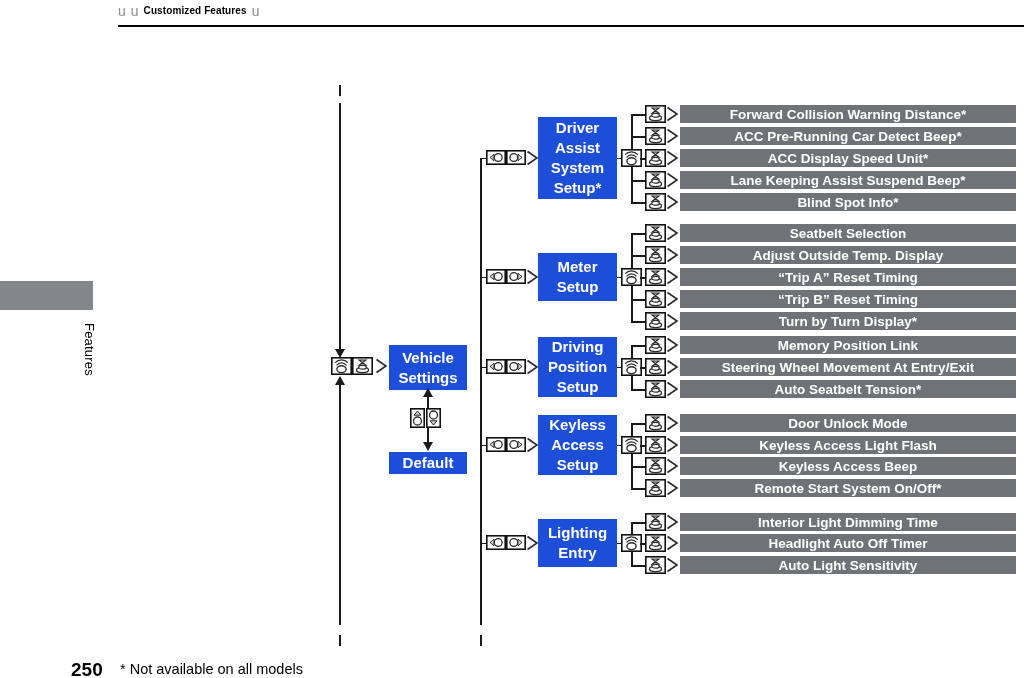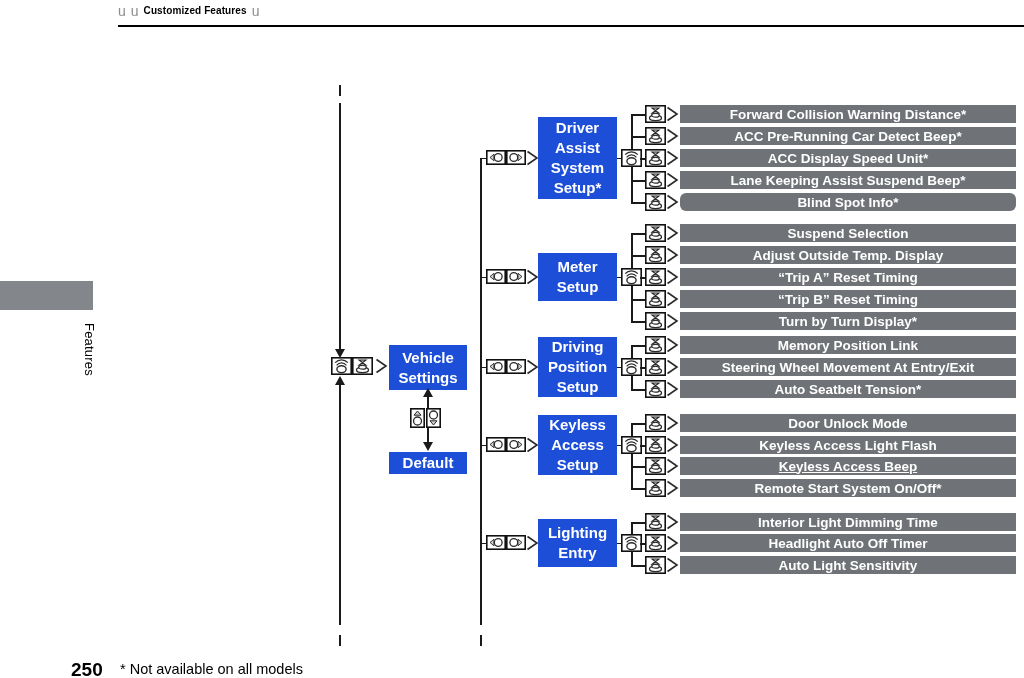--- a/index.html
+++ b/index.html
@@ -186,21 +186,21 @@
     <div class="hline" style="left:631px;top:202px;width:15px;"></div>
     <svg class="ico" style="left:645px;top:193px;" width="21" height="18" viewBox="0 0 21 18">
         <rect x="0.8" y="0.8" width="19.4" height="16.4" fill="#ffffff" stroke="#111" stroke-width="1.6"></rect>
         <ellipse cx="10.5" cy="13" rx="6" ry="2.6" fill="#ffffff" stroke="#2a2a2a" stroke-width="1.3"></ellipse>
         <ellipse cx="10.5" cy="10.2" rx="3.8" ry="1.9" fill="#ffffff" stroke="#2a2a2a" stroke-width="1.3"></ellipse>
         <path d="M7 3 L14 3 L7 8.2 L14 8.2 Z" fill="#cfcfcf" stroke="#2a2a2a" stroke-width="1.1"></path>
       </svg>
     <svg class="arw" style="left:666px;top:194px;" width="13" height="16" viewBox="0 0 13 16">
         <path d="M1.5 1.5 L11 8 L1.5 14.5" fill="none" stroke="#2a2a2a" stroke-width="1.6"></path>
       </svg>
-    <div class="bar" style="left:680px;top:193px;width:336px;height:18px;border-radius:6px;">Blind Spot Info*</div>
+    <div class="bar" style="left:680px;top:193px;width:336px;height:18px;">Blind Spot Info*</div>
 
     <div class="hline" style="left:481px;top:276.5px;width:6px;"></div>
     <svg class="ico" style="left:486px;top:269px;" width="20" height="15" viewBox="0 0 20 15">
         <rect x="0.8" y="0.8" width="18.4" height="13.4" fill="#ffffff" stroke="#111" stroke-width="1.6"></rect>
         <path d="M4 7.5 L8 4.2 L8 10.8 Z" fill="#cfcfcf" stroke="#2a2a2a" stroke-width="0.9"></path>
         <circle cx="12.2" cy="7.5" r="3.9" fill="#ffffff" stroke="#2a2a2a" stroke-width="1.3"></circle>
       </svg>
     <svg class="ico" style="left:506px;top:269px;" width="20" height="15" viewBox="0 0 20 15">
         <rect x="0.8" y="0.8" width="18.4" height="13.4" fill="#ffffff" stroke="#111" stroke-width="1.6"></rect>
         <circle cx="7.8" cy="7.5" r="3.9" fill="#ffffff" stroke="#2a2a2a" stroke-width="1.3"></circle>
@@ -222,21 +222,21 @@
     <div class="hline" style="left:631px;top:233px;width:15px;"></div>
     <svg class="ico" style="left:645px;top:224px;" width="21" height="18" viewBox="0 0 21 18">
         <rect x="0.8" y="0.8" width="19.4" height="16.4" fill="#ffffff" stroke="#111" stroke-width="1.6"></rect>
         <ellipse cx="10.5" cy="13" rx="6" ry="2.6" fill="#ffffff" stroke="#2a2a2a" stroke-width="1.3"></ellipse>
         <ellipse cx="10.5" cy="10.2" rx="3.8" ry="1.9" fill="#ffffff" stroke="#2a2a2a" stroke-width="1.3"></ellipse>
         <path d="M7 3 L14 3 L7 8.2 L14 8.2 Z" fill="#cfcfcf" stroke="#2a2a2a" stroke-width="1.1"></path>
       </svg>
     <svg class="arw" style="left:666px;top:225px;" width="13" height="16" viewBox="0 0 13 16">
         <path d="M1.5 1.5 L11 8 L1.5 14.5" fill="none" stroke="#2a2a2a" stroke-width="1.6"></path>
       </svg>
-    <div class="bar" style="left:680px;top:224px;width:336px;height:18px;">Suspend Selection</div>
+    <div class="bar" style="left:680px;top:224px;width:336px;height:18px;">Seatbelt Selection</div>
 
     <div class="hline" style="left:631px;top:255px;width:15px;"></div>
     <svg class="ico" style="left:645px;top:246px;" width="21" height="18" viewBox="0 0 21 18">
         <rect x="0.8" y="0.8" width="19.4" height="16.4" fill="#ffffff" stroke="#111" stroke-width="1.6"></rect>
         <ellipse cx="10.5" cy="13" rx="6" ry="2.6" fill="#ffffff" stroke="#2a2a2a" stroke-width="1.3"></ellipse>
         <ellipse cx="10.5" cy="10.2" rx="3.8" ry="1.9" fill="#ffffff" stroke="#2a2a2a" stroke-width="1.3"></ellipse>
         <path d="M7 3 L14 3 L7 8.2 L14 8.2 Z" fill="#cfcfcf" stroke="#2a2a2a" stroke-width="1.1"></path>
       </svg>
     <svg class="arw" style="left:666px;top:247px;" width="13" height="16" viewBox="0 0 13 16">
         <path d="M1.5 1.5 L11 8 L1.5 14.5" fill="none" stroke="#2a2a2a" stroke-width="1.6"></path>
@@ -390,21 +390,21 @@
     <div class="hline" style="left:631px;top:466px;width:15px;"></div>
     <svg class="ico" style="left:645px;top:457px;" width="21" height="18" viewBox="0 0 21 18">
         <rect x="0.8" y="0.8" width="19.4" height="16.4" fill="#ffffff" stroke="#111" stroke-width="1.6"></rect>
         <ellipse cx="10.5" cy="13" rx="6" ry="2.6" fill="#ffffff" stroke="#2a2a2a" stroke-width="1.3"></ellipse>
         <ellipse cx="10.5" cy="10.2" rx="3.8" ry="1.9" fill="#ffffff" stroke="#2a2a2a" stroke-width="1.3"></ellipse>
         <path d="M7 3 L14 3 L7 8.2 L14 8.2 Z" fill="#cfcfcf" stroke="#2a2a2a" stroke-width="1.1"></path>
       </svg>
     <svg class="arw" style="left:666px;top:458px;" width="13" height="16" viewBox="0 0 13 16">
         <path d="M1.5 1.5 L11 8 L1.5 14.5" fill="none" stroke="#2a2a2a" stroke-width="1.6"></path>
       </svg>
-    <div class="bar" style="left:680px;top:457px;width:336px;height:18px;text-decoration:underline;">Keyless Access Beep</div>
+    <div class="bar" style="left:680px;top:457px;width:336px;height:18px;">Keyless Access Beep</div>
 
     <div class="hline" style="left:631px;top:488px;width:15px;"></div>
     <svg class="ico" style="left:645px;top:479px;" width="21" height="18" viewBox="0 0 21 18">
         <rect x="0.8" y="0.8" width="19.4" height="16.4" fill="#ffffff" stroke="#111" stroke-width="1.6"></rect>
         <ellipse cx="10.5" cy="13" rx="6" ry="2.6" fill="#ffffff" stroke="#2a2a2a" stroke-width="1.3"></ellipse>
         <ellipse cx="10.5" cy="10.2" rx="3.8" ry="1.9" fill="#ffffff" stroke="#2a2a2a" stroke-width="1.3"></ellipse>
         <path d="M7 3 L14 3 L7 8.2 L14 8.2 Z" fill="#cfcfcf" stroke="#2a2a2a" stroke-width="1.1"></path>
       </svg>
     <svg class="arw" style="left:666px;top:480px;" width="13" height="16" viewBox="0 0 13 16">
         <path d="M1.5 1.5 L11 8 L1.5 14.5" fill="none" stroke="#2a2a2a" stroke-width="1.6"></path>

